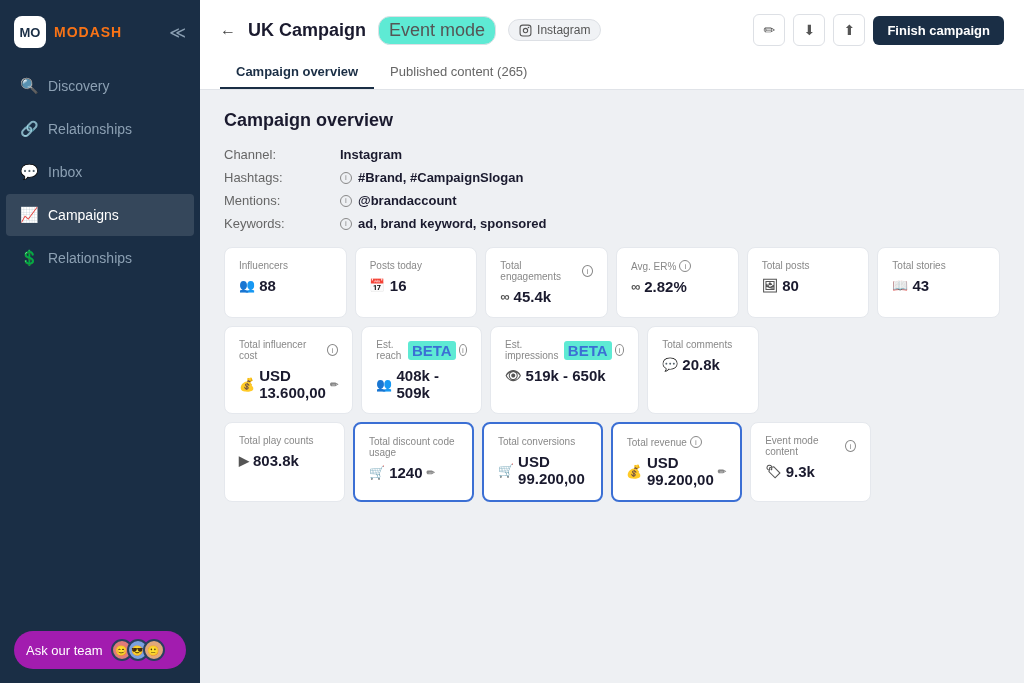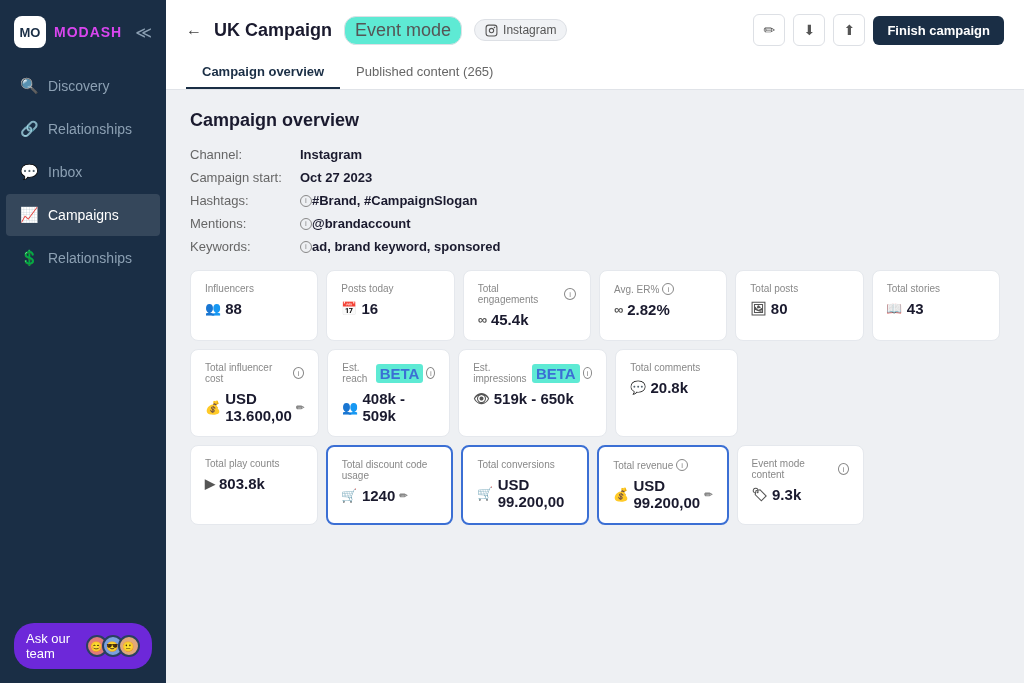--- a/index.html
+++ b/index.html
@@ -1,20 +1,20 @@
 <!DOCTYPE html>
 <html><head>
   <meta charset="utf-8">
   <style>
     * { box-sizing: border-box; margin: 0; padding: 0; }
     body { font-family: -apple-system, BlinkMacSystemFont, 'Segoe UI', sans-serif; background: #e8eaed; display: flex; height: 683px; width: 1024px; overflow: hidden; }
 
     
     .sidebar {
-      width: 166px;
+      width: 200px;
       background: #1a2e45;
       color: #fff;
       display: flex;
       flex-direction: column;
       height: 100%;
       flex-shrink: 0;
     }
     .sidebar-logo {
       display: flex;
       align-items: center;
@@ -27,21 +27,21 @@
       font-weight: 700;
       font-size: 13px;
       width: 32px;
       height: 32px;
       border-radius: 8px;
       display: flex;
       align-items: center;
       justify-content: center;
     }
     .logo-text {
-      color: #d946ef;
+      color: #f97316;
       font-size: 14px;
       font-weight: 700;
       letter-spacing: 1px;
       flex: 1;
       margin-left: 8px;
     }
     .collapse-btn {
       color: #8ca0b3;
       cursor: pointer;
       font-size: 16px;
@@ -58,21 +58,21 @@
       border-radius: 4px;
       margin: 1px 6px;
     }
     .nav-item.active { background: rgba(255,255,255,0.12); color: #fff; }
     .nav-icon { width: 18px; text-align: center; font-size: 15px; }
     .sidebar-bottom {
       margin-top: auto;
       padding: 14px;
     }
     .ask-team-btn {
-      background: #6d28d9;
+      background: #a21caf;
       border-radius: 20px;
       padding: 8px 12px;
       display: flex;
       align-items: center;
       gap: 8px;
       cursor: pointer;
       font-size: 13px;
       color: #fff;
       font-weight: 500;
     }
@@ -206,20 +206,21 @@
     }
     .section-title {
       font-size: 18px;
       font-weight: 700;
       color: #1a1a2e;
       margin-bottom: 16px;
     }
     .info-row {
       display: flex;
       align-items: center;
+      gap: 6px;
       margin-bottom: 8px;
       font-size: 13px;
       color: #333;
     }
     .info-label {
       color: #666;
       font-weight: 500;
       min-width: 110px;
     }
     .info-value {
@@ -371,24 +372,20 @@
   </div>
 
   <div class="content">
     <h2 class="section-title">Campaign overview</h2>
 
     <div class="info-row">
       <span class="info-label">Channel:</span>
       <span class="info-value">Instagram</span>
     </div>
     <div class="info-row">
-      <span class="info-label">Campaign start:</span>
-      <span class="info-value">Oct 27 2023</span>
-    </div>
-    <div class="info-row">
       <span class="info-label">Hashtags:</span>
       <span class="info-circle">i</span>
       <span class="info-value">#Brand, #CampaignSlogan</span>
     </div>
     <div class="info-row">
       <span class="info-label">Mentions:</span>
       <span class="info-circle">i</span>
       <span class="info-value">@brandaccount</span>
     </div>
     <div class="info-row">

